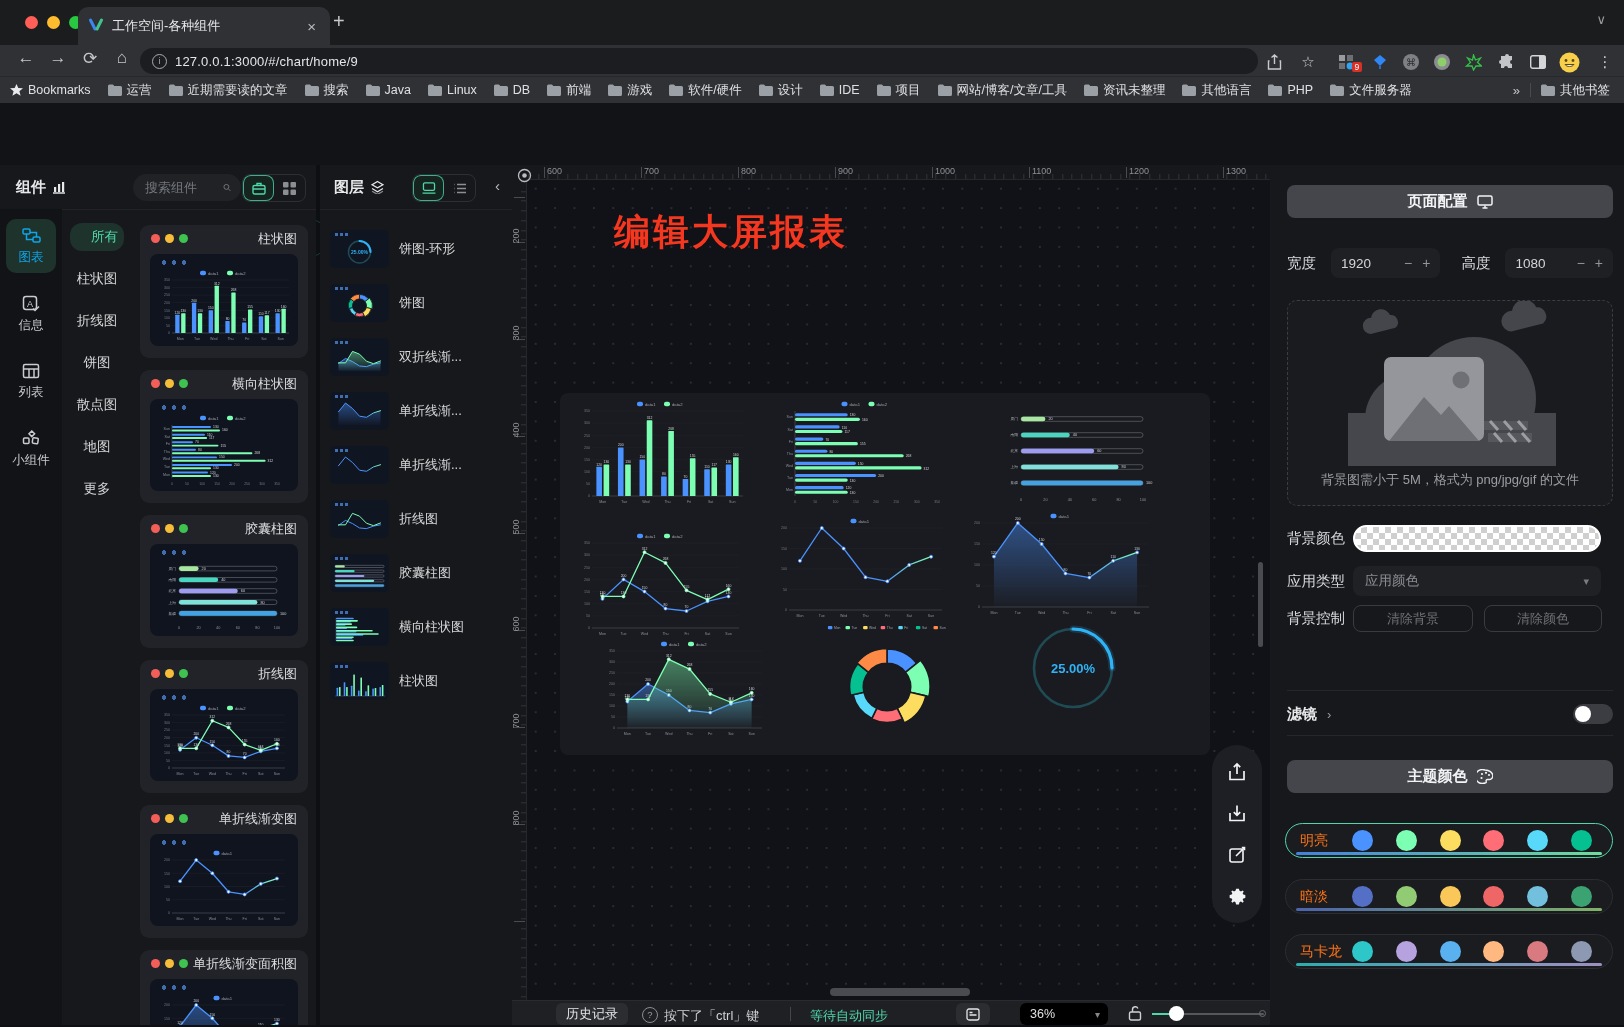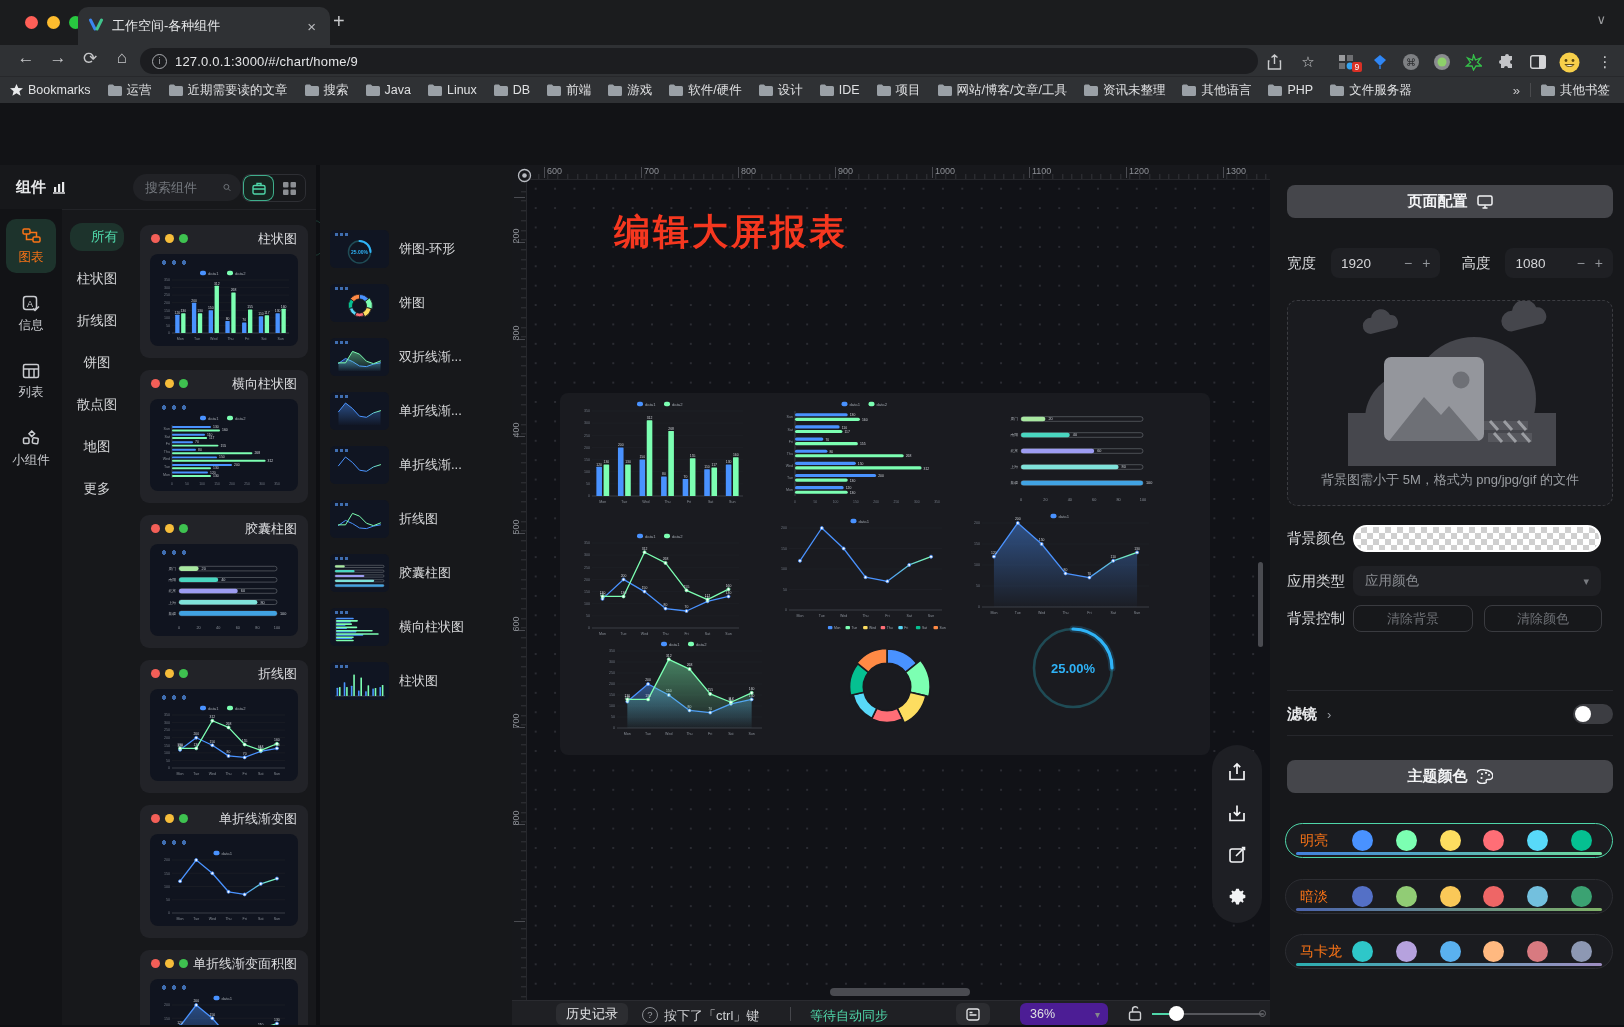--- a/index.html
+++ b/index.html
@@ -45,21 +45,21 @@
   .tg-cell.active{background:#16241f;box-shadow:inset 0 0 0 1px #3fae8c;border-radius:8px;color:#4fd6a9;}
   
   #comp{position:absolute;left:0;top:165px;width:316px;height:862px;background:#17181b;}
   #comp .panel-header{padding-left:16px;}
   #searchpill{position:absolute;left:133px;top:9px;width:108px;height:27px;background:#212226;border-radius:14px;display:flex;align-items:center;padding:0 10px;box-sizing:border-box;gap:6px;}
   #searchpill input{background:transparent;border:none;outline:none;width:70px;font-size:13px;color:#cfd1d4;font-family:inherit;}
   #searchpill input::placeholder{color:#74787e;}
   #comp-toggle{position:absolute;right:10px;top:9px;}
   #comp-nav{position:absolute;left:0;top:44px;width:62px;bottom:0;background:#121316;}
   .nav-item{width:50px;margin:10px auto 14px auto;border-radius:10px;padding:8px 0 7px 0;display:flex;flex-direction:column;align-items:center;gap:5px;color:#c9cbcf;}
-  .nav-item.active{background:#1d332c;color:#f97316;}
+  .nav-item.active{background:#1d332c;color:#0ea5e9;}
   .nav-label{font-size:12.5px;white-space:nowrap;}
   #comp-cats{position:absolute;left:62px;top:44px;width:70px;bottom:0;}
   .cat-item{margin:14px 8px 0 8px;text-align:center;font-size:13.5px;color:#d6d7d9;padding:5px 0;}
   .cat-item.active{background:#1d332c;color:#4fd6a9;border-radius:12px;padding-left:15px;}
   #card-list{position:absolute;left:132px;top:44px;right:4px;bottom:0;overflow:hidden;padding-top:16px;}
   .card{width:168px;height:133px;background:#222328;border-radius:9px;margin:0 0 12px 8px;overflow:hidden;}
   .card-head{height:27px;display:flex;align-items:center;padding:0 11px;gap:5px;}
   .dot{width:9px;height:9px;border-radius:50%;}
   .dot.r{background:#f35f58;} .dot.y{background:#f6bd3a;} .dot.g{background:#3ec250;}
   .card-title{margin-left:auto;font-size:13px;color:#dcdde0;}
@@ -92,21 +92,21 @@
   .fp-btn{width:30px;height:30px;display:flex;align-items:center;justify-content:center;color:#f2f3f5;}
   #hscroll{position:absolute;left:318px;top:823px;width:140px;height:8px;background:#4a4b51;border-radius:4px;}
   #vscroll{position:absolute;left:746px;top:397px;width:5px;height:85px;background:#4a4b51;border-radius:3px;}
   #statusbar{position:absolute;left:0;top:835px;width:758px;height:27px;background:#1f2024;border-top:1px solid #2a2b30;}
   #histbtn{position:absolute;left:44px;top:2px;height:22px;background:#2c2d31;border-radius:6px;padding:0 10px;font-size:13px;color:#e3e4e6;display:flex;align-items:center;}
   #helpico{position:absolute;left:130px;top:6px;width:14px;height:14px;border:1.2px solid #8a8d92;border-radius:50%;color:#9a9da2;font-size:9.5px;line-height:14px;text-align:center;}
   #keyhint{position:absolute;left:152px;top:6px;font-size:13px;color:#cfd0d3;}
   #sb-sep{position:absolute;left:278px;top:6px;width:1px;height:14px;background:#45464b;}
   #synctext{position:absolute;left:298px;top:6px;font-size:13px;color:#4fd6a9;}
   #docbtn{position:absolute;left:444px;top:2px;width:34px;height:22px;background:#2c2d31;border-radius:6px;display:flex;align-items:center;justify-content:center;color:#e4e5e7;}
-  #zoomsel{position:absolute;left:508px;top:2px;width:88px;height:22px;background:#4c1d95;border-radius:6px;display:flex;align-items:center;padding:0 10px;box-sizing:border-box;font-size:12.5px;color:#dfe0e2;gap:40px;}
+  #zoomsel{position:absolute;left:508px;top:2px;width:88px;height:22px;background:#000000;border-radius:6px;display:flex;align-items:center;padding:0 10px;box-sizing:border-box;font-size:12.5px;color:#dfe0e2;gap:40px;}
   #zoomsel .chev{margin-left:auto;color:#84878c;font-size:10px;}
   #lockico{position:absolute;left:616px;top:4px;color:#cfd0d3;}
   #zslider{position:absolute;left:640px;top:12px;width:112px;height:2px;background:#56575c;border-radius:1px;}
   #zslider .fill{position:absolute;left:0;top:0;height:2px;width:24px;background:#4fd6a9;}
   #zslider .knob{position:absolute;left:17px;top:-7px;width:15px;height:15px;border-radius:50%;background:#fff;}
   #zslider .enddot{position:absolute;right:-2px;top:-3px;width:7px;height:7px;border:1.5px solid #6b6c71;border-radius:50%;box-sizing:border-box;}
   
   #rightpanel{position:absolute;left:1270px;top:165px;width:354px;height:862px;background:#17181b;}
   .graybtn{position:absolute;left:17px;width:326px;height:33px;background:#45464b;border-radius:8px;display:flex;align-items:center;justify-content:center;gap:9px;font-size:15px;font-weight:bold;color:#f2f3f5;}
   .cfg-row{position:absolute;left:17px;width:326px;display:flex;align-items:center;}
@@ -866,20 +866,45 @@
                   <text x="121.92857142857143" y="28.949999999999996" fill="#cfd3d8" font-size="3.4" text-anchor="middle">130</text>
                 </svg>
               </div>
             </div>
           </div>
         </div>
       </div>
   </div>
 
   <div id="layers">
+    <div class="panel-header">
+      <span class="ptitle">
+        <span>图层</span>
+        <svg width="15" height="14" viewBox="0 0 18 18" fill="none" stroke="#e8e9eb" stroke-width="1.6">
+            <path d="M9 2l7 4-7 4-7-4z"></path>
+            <path d="M2 11l7 4 7-4"></path>
+            <path d="M2 14.5l7 4 7-4" opacity=".55"></path>
+          </svg>
+      </span>
+      <div class="toggle-group" style="position:absolute;right:36px;top:9px;">
+        <span class="tg-cell active">
+          <svg width="14" height="12" viewBox="0 0 15 13" fill="none" stroke="currentColor" stroke-width="1.4">
+              <rect x="1.5" y="1" width="12" height="8" rx="1.5"></rect>
+              <path d="M0.5 12h14"></path>
+            </svg>
+        </span>
+        <span class="tg-cell">
+          <svg width="13" height="11" viewBox="0 0 13 11" stroke="currentColor" stroke-width="1.4">
+              <path d="M4 1.5h9M4 5.5h9M4 9.5h9"></path>
+              <path d="M1 1.5h.5M1 5.5h.5M1 9.5h.5"></path>
+            </svg>
+        </span>
+      </div>
+      <span style="position:absolute;right:12px;top:12px;color:#b9bbc0;font-size:15px;">‹</span>
+    </div>
     <div id="layer-list">
         <div class="layer-row">
           <div class="layer-thumb">
             <div class="mini-dots sm"></div>
             <div class="chart-host">
               <svg width="55" height="28" viewBox="0 0 55 28">
                 <circle cx="27.5" cy="14" r="11" fill="none" stroke="#1f4b55" stroke-width="1.5"></circle>
                 <path d="M27.5,3A11,11,0,0,1,38.5,14" fill="none" stroke="#2fb3f7" stroke-width="2" stroke-linecap="round"></path>
                 <text x="27.5" y="16" fill="#2fb3f7" font-size="5" font-weight="bold" text-anchor="middle">25.00%</text>
               </svg>

